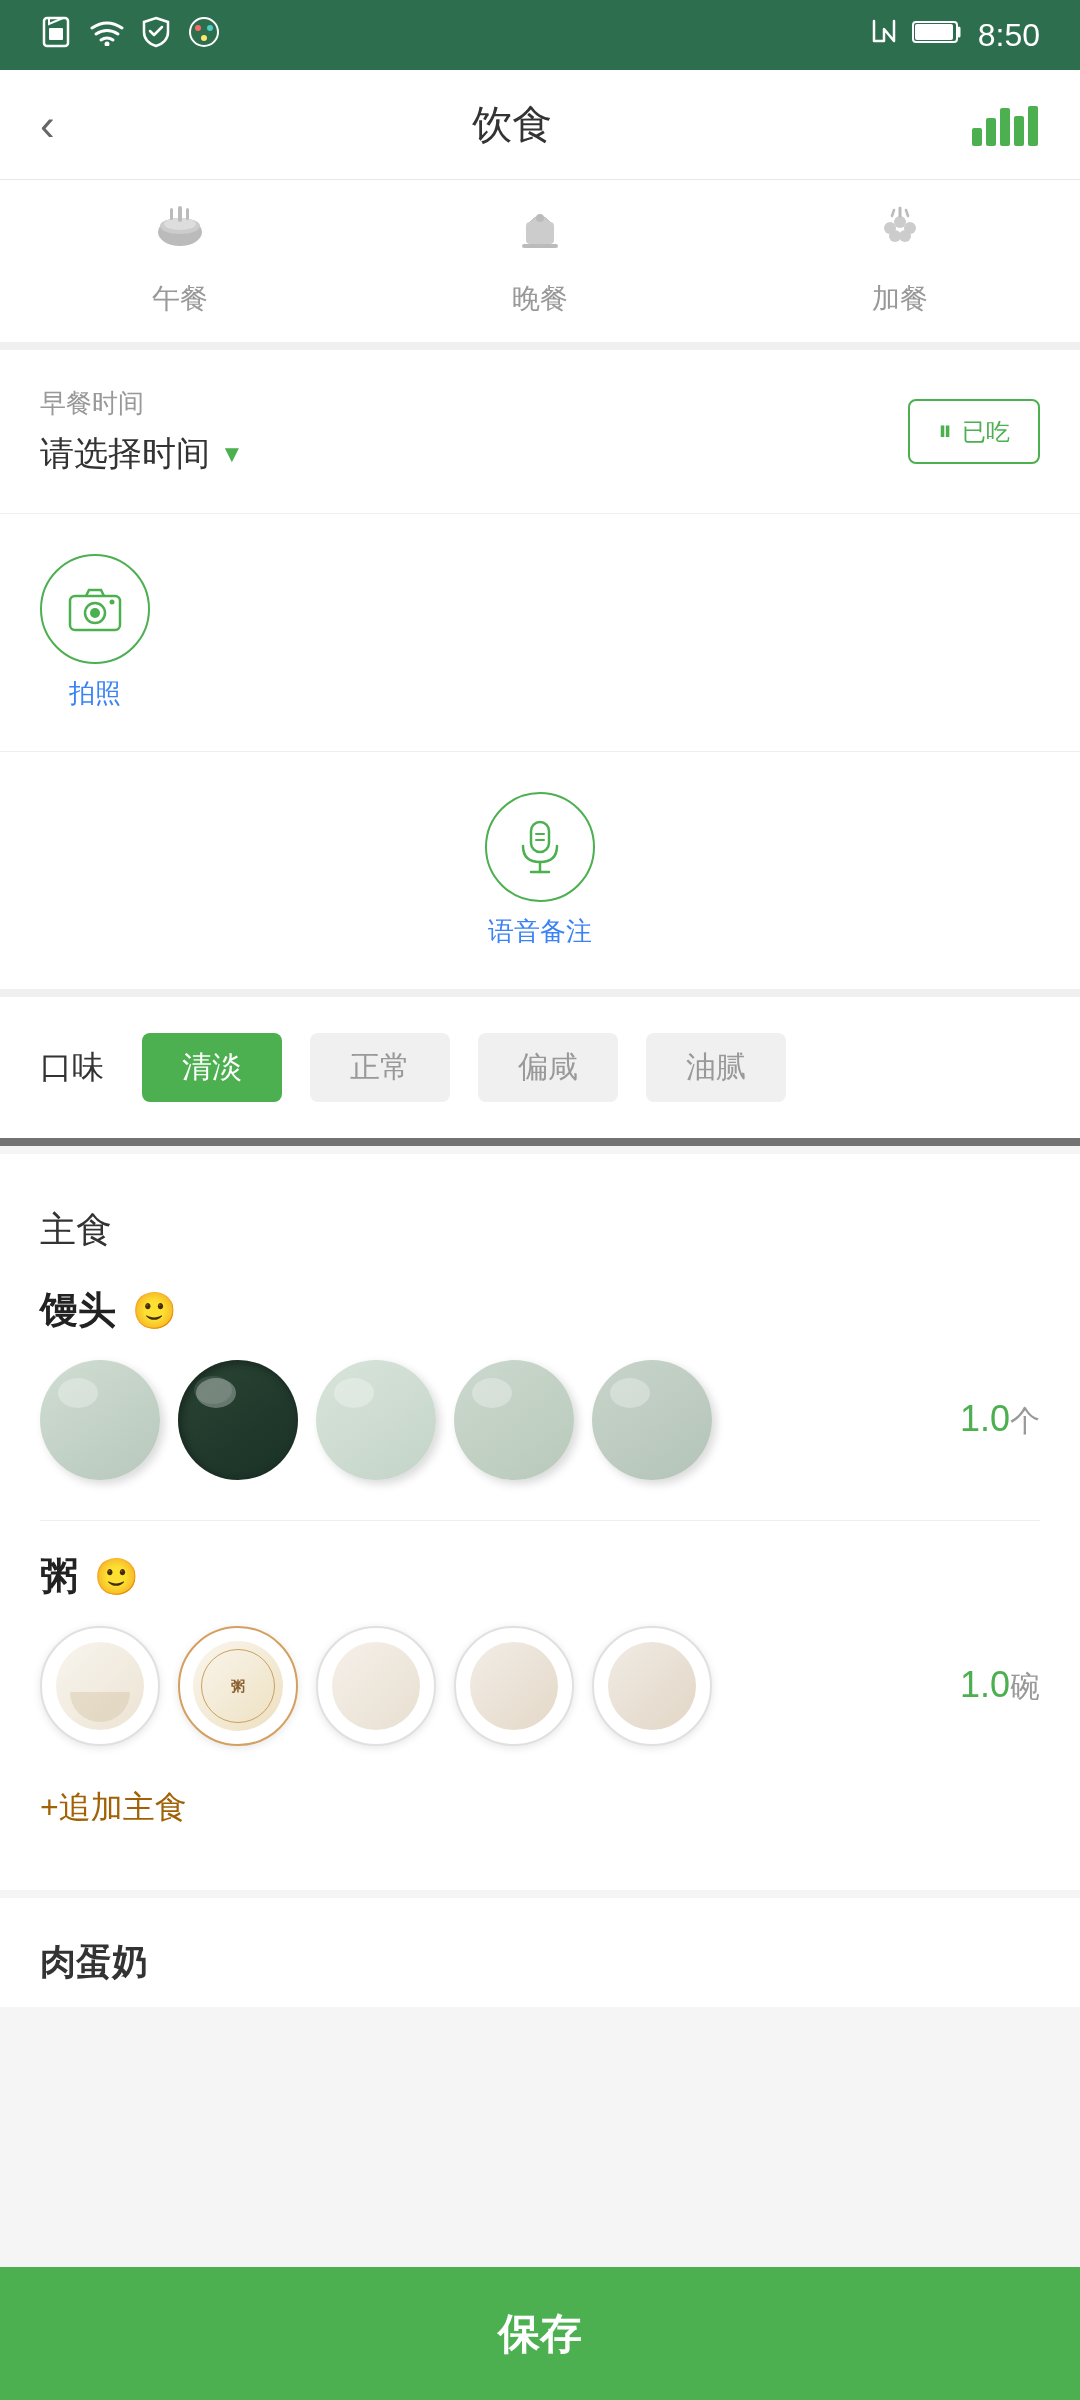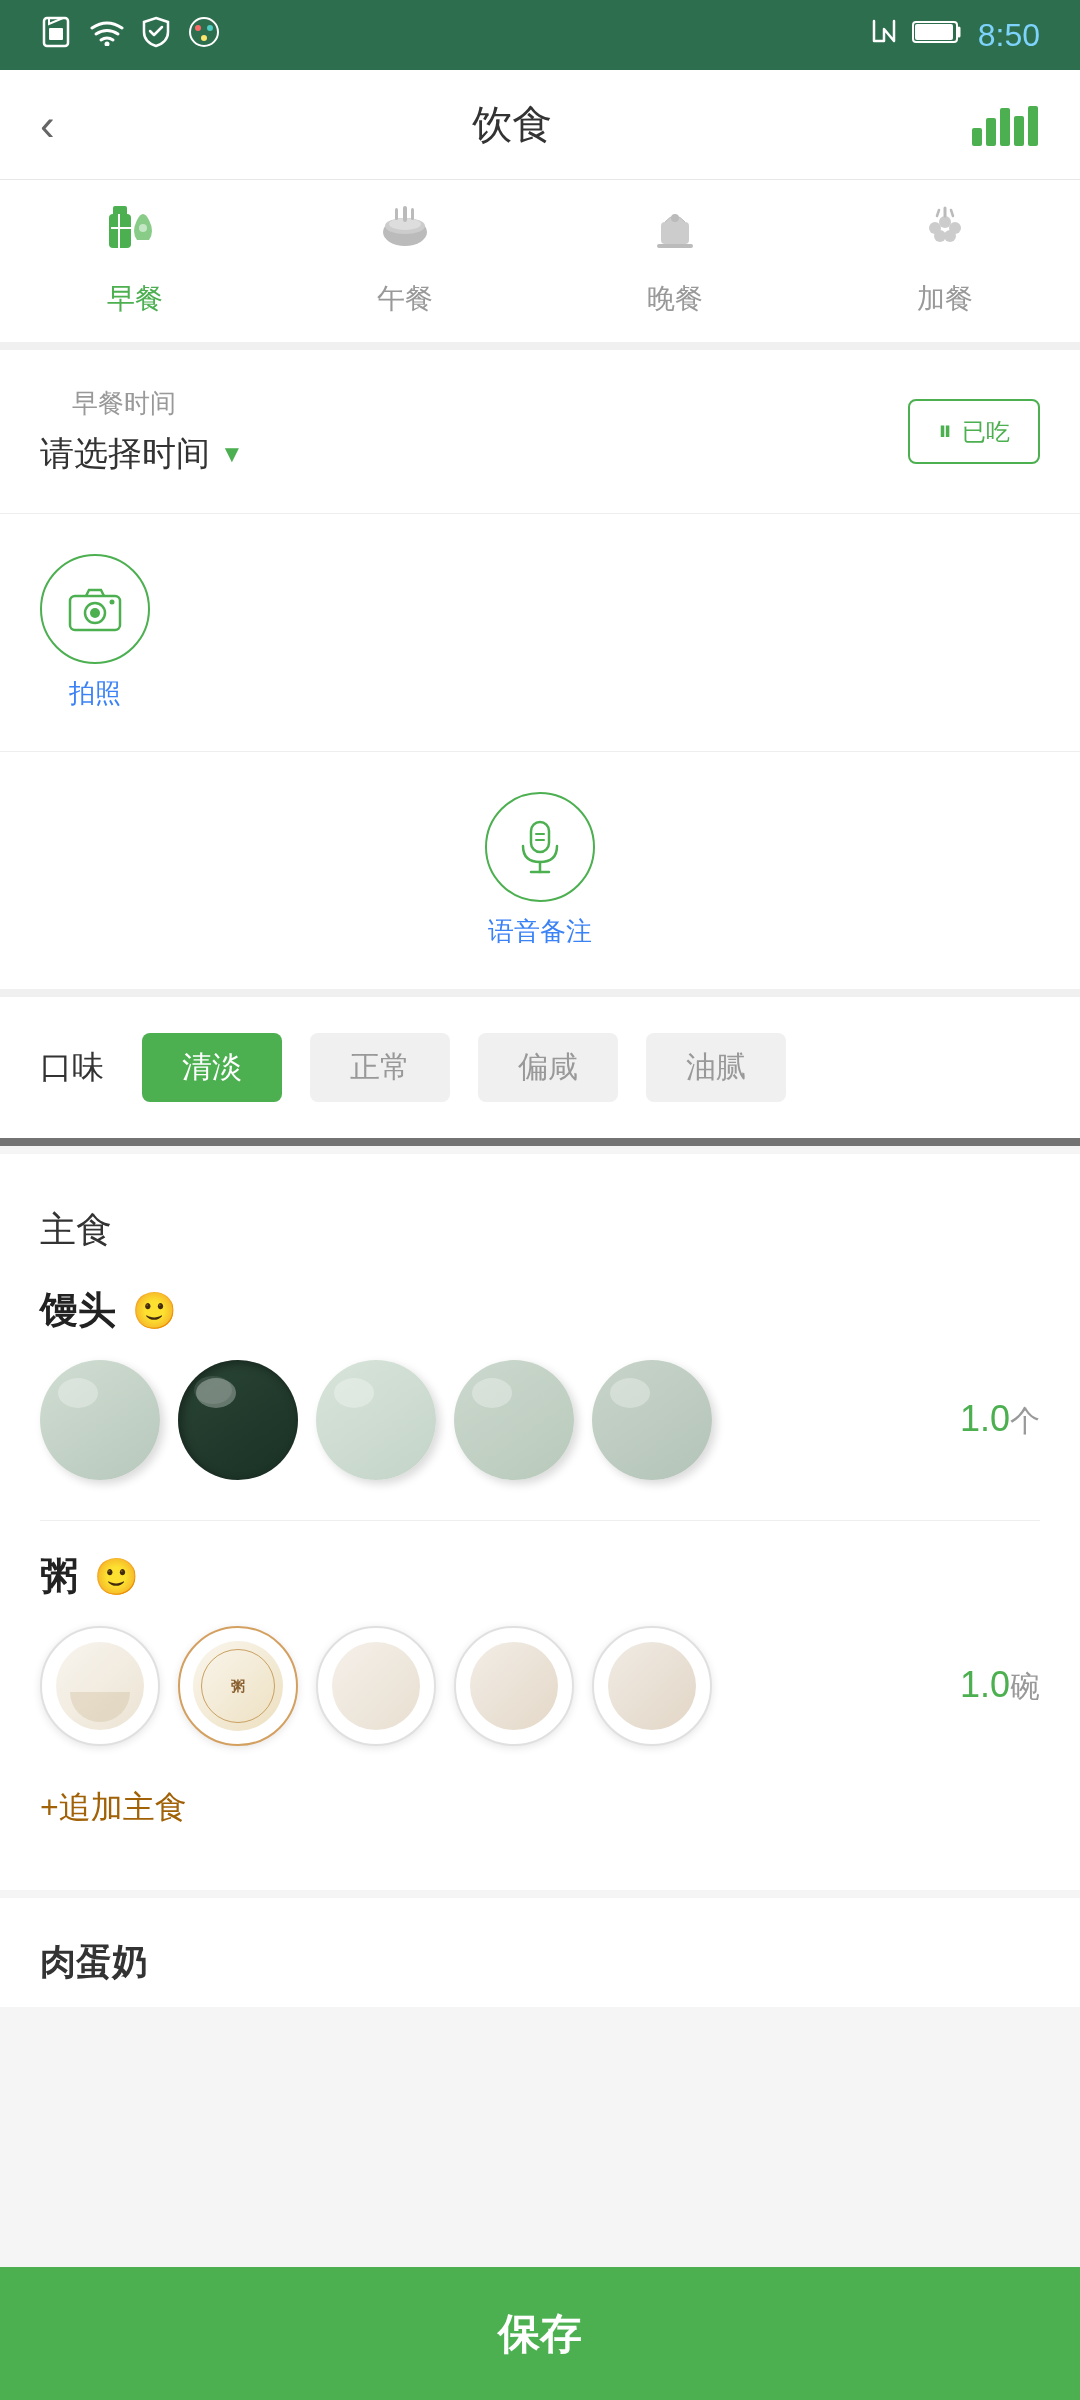--- a/index.html
+++ b/index.html
@@ -24,21 +24,21 @@
     .status-left {
       display: flex;
       align-items: center;
       gap: 18px;
     }
     .status-right {
       display: flex;
       align-items: center;
       gap: 14px;
       font-size: 32px;
-      color: #7dd3fc;
+      color: #ffffff;
       font-weight: 500;
     }
     .status-icon {
       color: white;
       font-size: 30px;
     }
 
     
     .header {
       background: white;
@@ -97,21 +97,20 @@
       display: flex;
       align-items: center;
       justify-content: space-between;
       border-bottom: 1px solid #eee;
     }
     .meal-time-left {}
     .meal-time-label {
       font-size: 26px;
       color: #999;
       margin-bottom: 10px;
-      margin-left: 32px;
     }
     .meal-time-value {
       font-size: 34px;
       color: #333;
       display: flex;
       align-items: center;
       gap: 10px;
       text-align: right;
     }
     .dropdown-arrow {
@@ -416,33 +415,20 @@
       <rect x="16" y="20" width="10" height="28" rx="2"></rect>
       <rect x="30" y="10" width="10" height="38" rx="2"></rect>
       <rect x="44" y="18" width="10" height="30" rx="2"></rect>
       <rect x="58" y="8" width="10" height="40" rx="2"></rect>
     </svg>
   </span>
 </div>
 
 <div class="meal-tabs">
   <div class="meal-tab">
-    <span class="meal-tab-icon active">
-      <svg width="60" height="56" viewBox="0 0 60 56" fill="#4caf50">
-        <rect x="4" y="14" width="22" height="34" rx="4" fill="#4caf50"></rect>
-        <rect x="8" y="6" width="14" height="10" rx="2" fill="#4caf50"></rect>
-        <path d="M6 28 L26 28" stroke="white" stroke-width="2"></path>
-        <path d="M14 14 L14 48" stroke="white" stroke-width="2"></path>
-        <path d="M32 20 Q38 8 44 20 Q50 32 44 40 L32 40 Q26 32 32 20Z" fill="#88cc88"></path>
-        <circle cx="38" cy="28" r="4" fill="white" opacity="0.5"></circle>
-      </svg>
-    </span>
-    <span class="meal-tab-label active">早餐</span>
-  </div>
-  <div class="meal-tab">
     <span class="meal-tab-icon">
       <svg width="60" height="56" viewBox="0 0 60 56" fill="#999">
         <ellipse cx="30" cy="32" rx="22" ry="14" fill="#bbb"></ellipse>
         <ellipse cx="30" cy="26" rx="20" ry="8" fill="#ccc"></ellipse>
         <ellipse cx="30" cy="24" rx="16" ry="6" fill="#ddd"></ellipse>
         <rect x="28" y="6" width="4" height="16" rx="2" fill="#bbb"></rect>
         <rect x="20" y="8" width="3" height="12" rx="1.5" fill="#bbb"></rect>
         <rect x="36" y="8" width="3" height="12" rx="1.5" fill="#bbb"></rect>
       </svg>
     </span>

